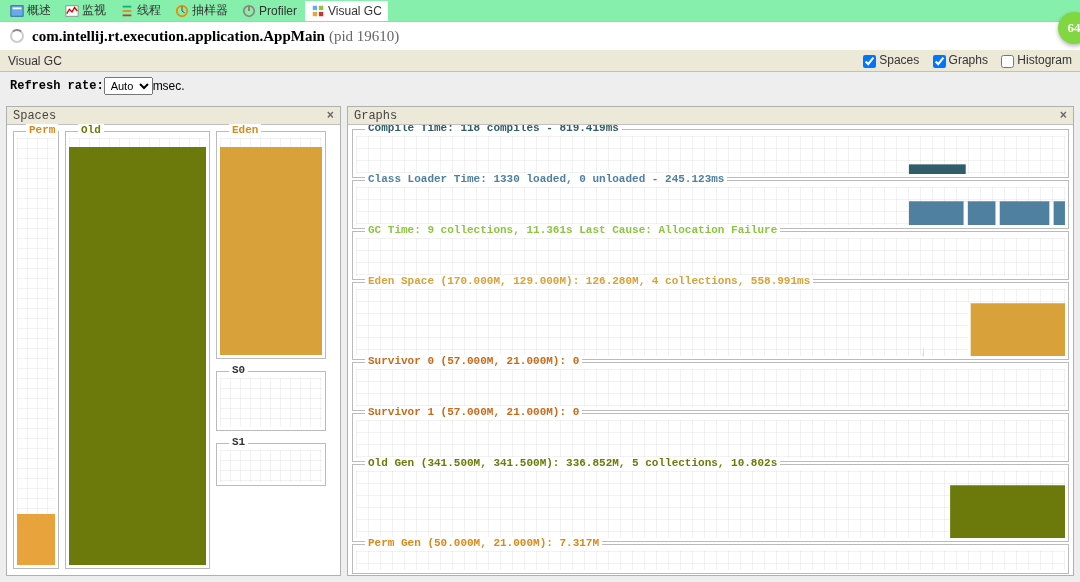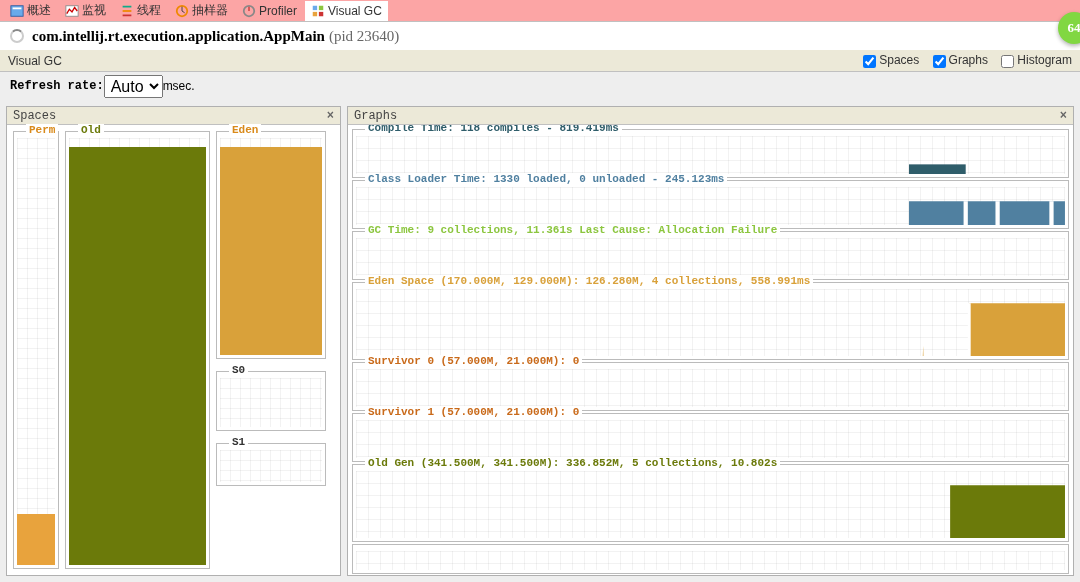--- a/index.html
+++ b/index.html
@@ -1,31 +1,31 @@
 <!DOCTYPE html>
 <html><head>
   <meta charset="utf-8">
   <style>
     * { margin: 0; padding: 0; box-sizing: border-box; }
     body { font-family: "Microsoft YaHei", "SimSun", Arial, sans-serif; font-size: 12px; background: #eeeeee; width:1080px; height:582px; overflow:hidden;}
-    .toolbar { display: flex; align-items: center; height: 22px; background: #fca5a5; border-bottom: 1px solid #c0c0c0; padding: 0 4px; gap: 2px;}
+    .toolbar { display: flex; align-items: center; height: 22px; background: #86efac; border-bottom: 1px solid #c0c0c0; padding: 0 4px; gap: 2px;}
     .tab-btn { display: flex; align-items: center; height: 20px; padding: 0 6px; cursor: pointer; font-size: 12px; color: #333; gap: 3px;}
     .tab-btn svg{width:14px;height:14px}
     .tab-active { background: #fff; }
     .title-bar { display: flex; align-items: center; background: #fff; height: 28px; padding: 0 10px; font-family: Liberation Serif, serif; font-size: 15px; font-weight: bold; position:relative;}
     .title-bar .spinner{width:14px;height:14px;border:2px solid #ccc;border-top-color:#888;border-radius:50%;margin-right:8px;}
     .title-bar .pid{font-weight:normal;color:#666;margin-left:4px;}
     .badge{position:absolute; right:-10px; top:-10px;width:32px;height:32px;background:#81d742;border-radius:50%;display:flex;align-items:center;justify-content:center;color:#fff;font-weight:bold;font-size:13px;box-shadow:0 2px 4px rgba(0,0,0,.3);}
     .subbar{display:flex;align-items:center;background:#ece9d8;height:22px;padding:0 8px;font-size:12px;color:#333;border-bottom:1px solid #c0c0c0;}
     .subbar .title-l{flex: 1;}
     .checks label{margin-left:10px;font-size:12px;color:#333;}
     .checks input{vertical-align:middle;margin-right:3px;}
     .refresh-row{display:flex;align-items:center;background:#eee;height:28px;padding:0 10px;}
     .refresh-row .lbl{font-family:"Courier New";font-weight:bold}
-    .refresh-row select{font-size:16px;padding:1px 2px;}
+    .refresh-row select{font-size:11px;padding:1px 2px;}
     .main{display:flex;height:calc(582px - 22px - 28px - 22px - 28px);padding:6px;gap:6px;}
     .panel{background:#fff;border:1px solid #b0b0b0;display:flex;flex-direction:column;}
     .panel-header{display:flex;align-items:center;height:18px;padding:0 6px;font-family:"SimSun","Courier New";font-size:12px;color:#444;background:#ece9d8;border-bottom:1px solid #c0c0c0;}
     .panel-header .x{margin-left:auto;color:#666;cursor:pointer;font-weight:bold}
     .spaces{width:335px;}
     .spaces-body{flex:1;display:flex;gap:6px;padding:6px;}
     .col{display:flex;flex-direction:column;gap:12px;}
     .space-group{border:1px solid #bbb;position:relative;padding:6px 3px 3px;}
     .group-label{position:absolute;top:-8px;left:12px;background:#fff;padding:0 3px;font-family:Liberation Mono, monospace;font-size:11px;font-weight:bold;}
     .bar-area{position:relative;overflow:hidden;}
@@ -88,21 +88,21 @@
         <rect x="2" y="9" width="5" height="5" fill="#e8a33d"></rect>
         <rect x="9" y="9" width="5" height="5" fill="#c33"></rect>
       </svg>
       <span>Visual GC</span>
     </div>
 </div>
 
 <div class="title-bar">
   <div class="spinner"></div>
   <span>com.intellij.rt.execution.application.AppMain</span>
-  <span class="pid">(pid 23640)</span>
+  <span class="pid">(pid 19610)</span>
   <div class="badge">64</div>
 </div>
 
 <div class="subbar">
   <span class="title-l">Visual GC</span>
   <span class="checks">
     <label><input type="checkbox" checked="" style=""><span>Spaces</span></label>
     <label><input type="checkbox" checked="" style=""><span>Graphs</span></label>
     <label><input type="checkbox" style=""><span>Histogram</span></label>
   </span>
@@ -251,19 +251,20 @@
       <div class="graph-group tall">
         <div class="group-label" style="color:#6b7a0a">Old Gen (341.500M, 341.500M): 336.852M, 5 collections, 10.802s</div>
         <div class="graph-area">
             <div class="grid-bg"></div>
           <svg class="data-svg" viewBox="0 0 100 60" preserveAspectRatio="none">
             <path d="M80 60 L80 50 L83.8 50 L83.8 2 L100 2 L100 60 Z" fill="#6b7a0a"></path>
           </svg>
         </div>
       </div>
       <div class="graph-group" style="height:30px">
+        <div class="group-label" style="color:#d98a1a">Perm Gen (50.000M, 21.000M): 7.317M</div>
         <div class="graph-area">
             <div class="grid-bg"></div>
           </div>
       </div>
     </div>
   </div>
 </div>
 
 </body></html>

